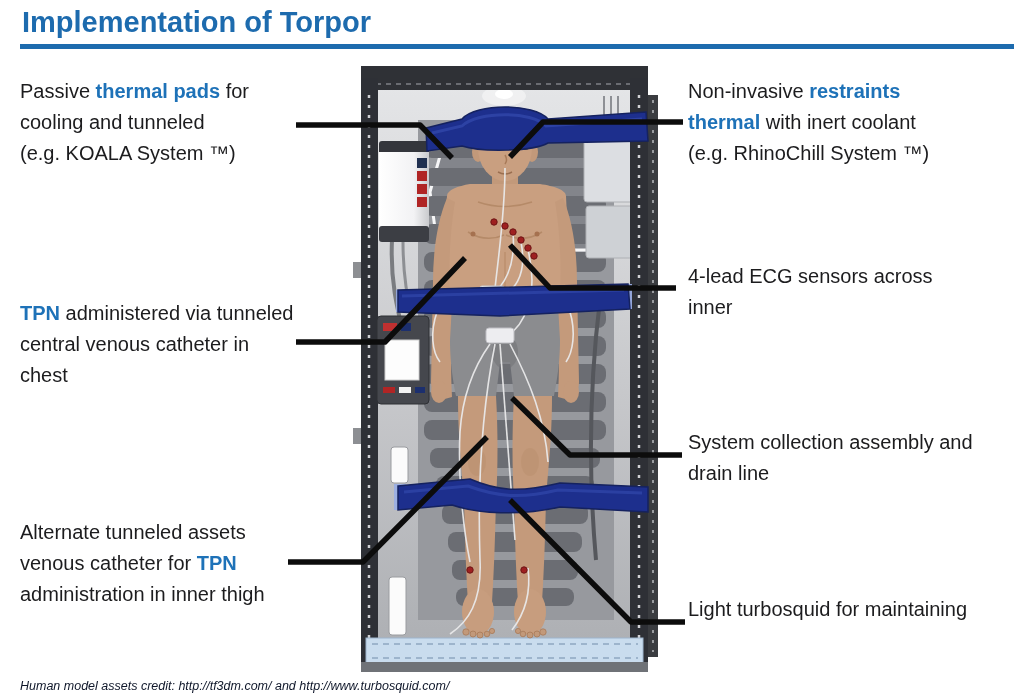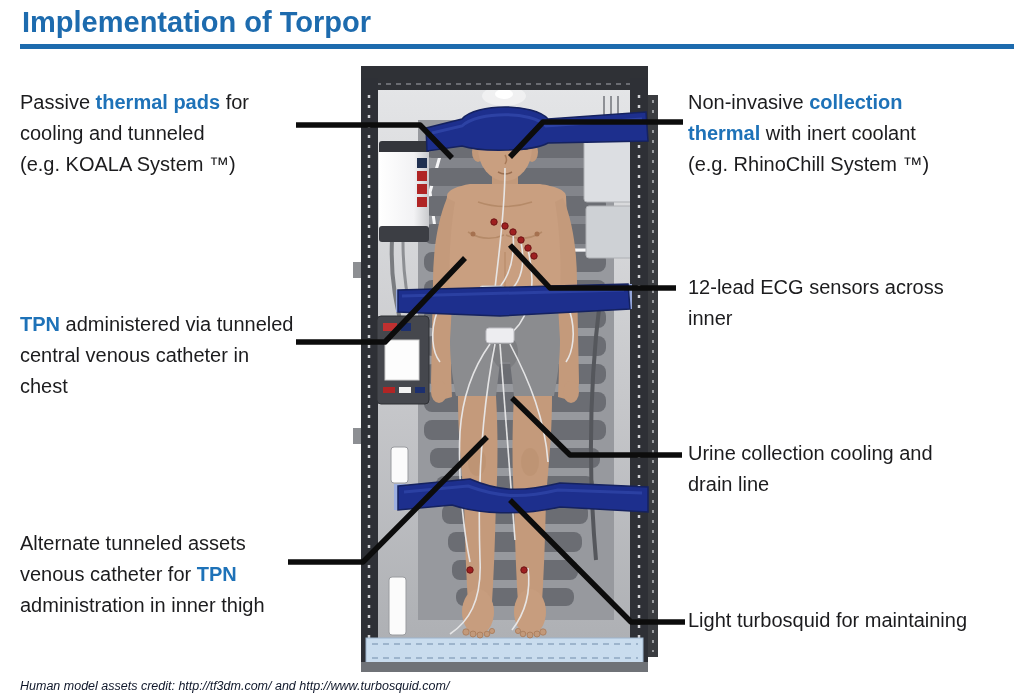--- a/index.html
+++ b/index.html
@@ -10,21 +10,21 @@
     color:#1c1c1e;
   }
   .page-title{
     position:absolute;left:22px;top:6px;
     font-size:29px;font-weight:bold;color:#1d6bae;letter-spacing:0px;text-align:right;
   }
   .title-rule{
     position:absolute;left:20px;top:44px;width:994px;height:5px;background:#1d6bae;
   }
   .callout{
-    position:absolute;font-size:20px;line-height:31px;color:#1c1c1e;margin-top:11px;
+    position:absolute;font-size:20px;line-height:31px;color:#1c1c1e;
   }
   .callout .hl{color:#1e72b8;font-weight:bold;}
   .credit{
     position:absolute;left:20px;top:679px;font-size:12.5px;font-style:italic;color:#0f172a;
     font-family:"Liberation Sans","DejaVu Sans",sans-serif;
   }
   .art{position:absolute;left:0;top:0;width:1024px;height:699px;}
 </style>
 </head>
 <body>
@@ -251,32 +251,32 @@
   <div><span>chest</span></div>
 </div>
 
 <div class="callout" style="left:20px;top:517px;width:300px">
   <div><span>Alternate tunneled assets</span></div>
   <div><span>venous catheter for </span><span class="hl">TPN</span></div>
   <div><span>administration in inner thigh</span></div>
 </div>
 
 <div class="callout" style="left:688px;top:76px;width:330px">
-  <div><span>Non-invasive </span><span class="hl">collection</span></div>
+  <div><span>Non-invasive </span><span class="hl">restraints</span></div>
   <div><span class="hl">thermal</span><span> with inert coolant</span></div>
   <div><span>(e.g. RhinoChill System ™)</span></div>
 </div>
 
 <div class="callout" style="left:688px;top:261px;width:330px">
-  <div><span>12-lead ECG sensors across</span></div>
+  <div><span>4-lead ECG sensors across</span></div>
   <div><span>inner</span></div>
 </div>
 
 <div class="callout" style="left:688px;top:427px;width:330px">
-  <div><span>Urine collection cooling and</span></div>
+  <div><span>System collection assembly and</span></div>
   <div><span>drain line</span></div>
 </div>
 
 <div class="callout" style="left:688px;top:594px;width:330px">
   <div><span>Light turbosquid for maintaining</span></div>
 </div>
 
 <div class="credit">Human model assets credit: http://tf3dm.com/ and http://www.turbosquid.com/</div>
 
 </body></html>

